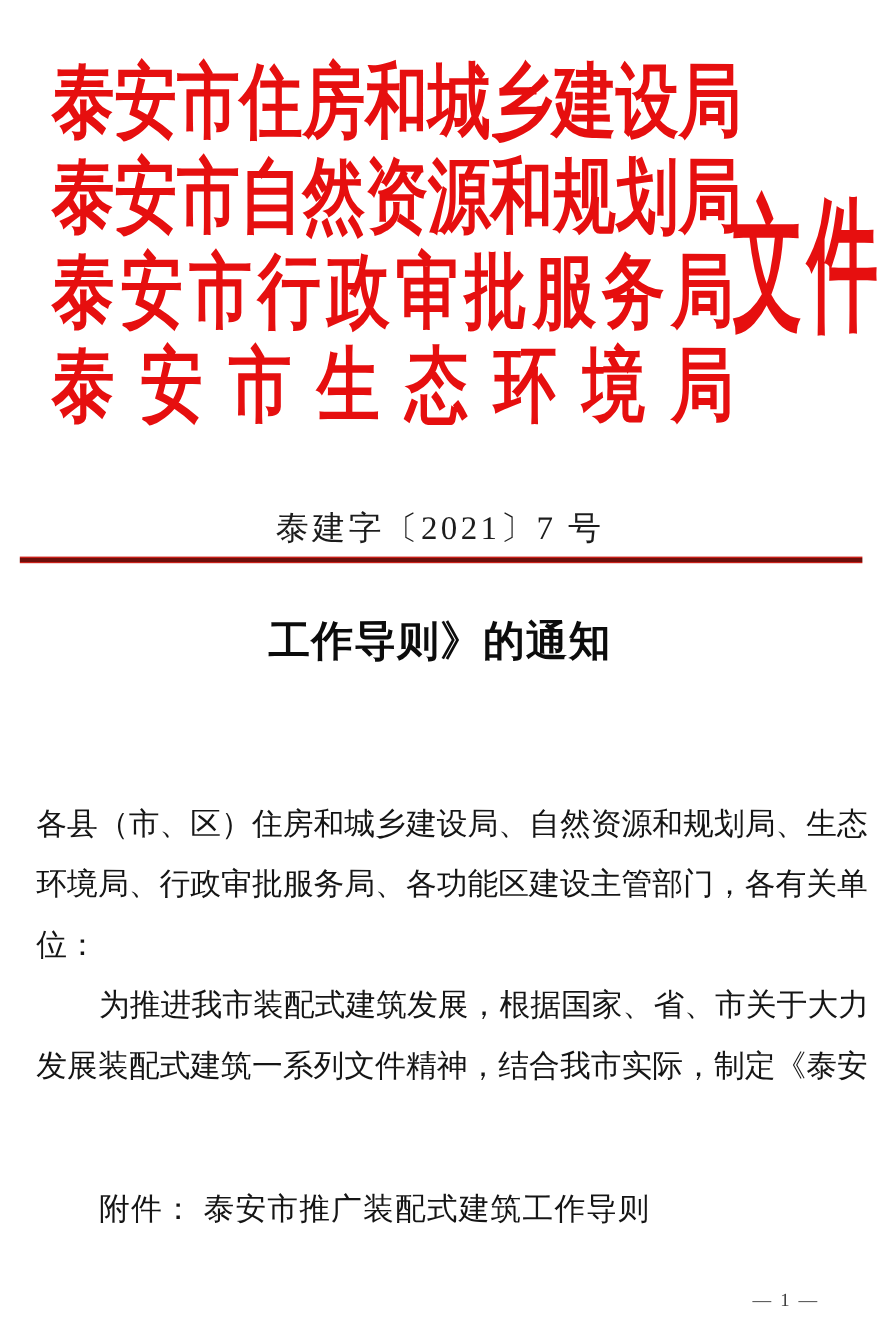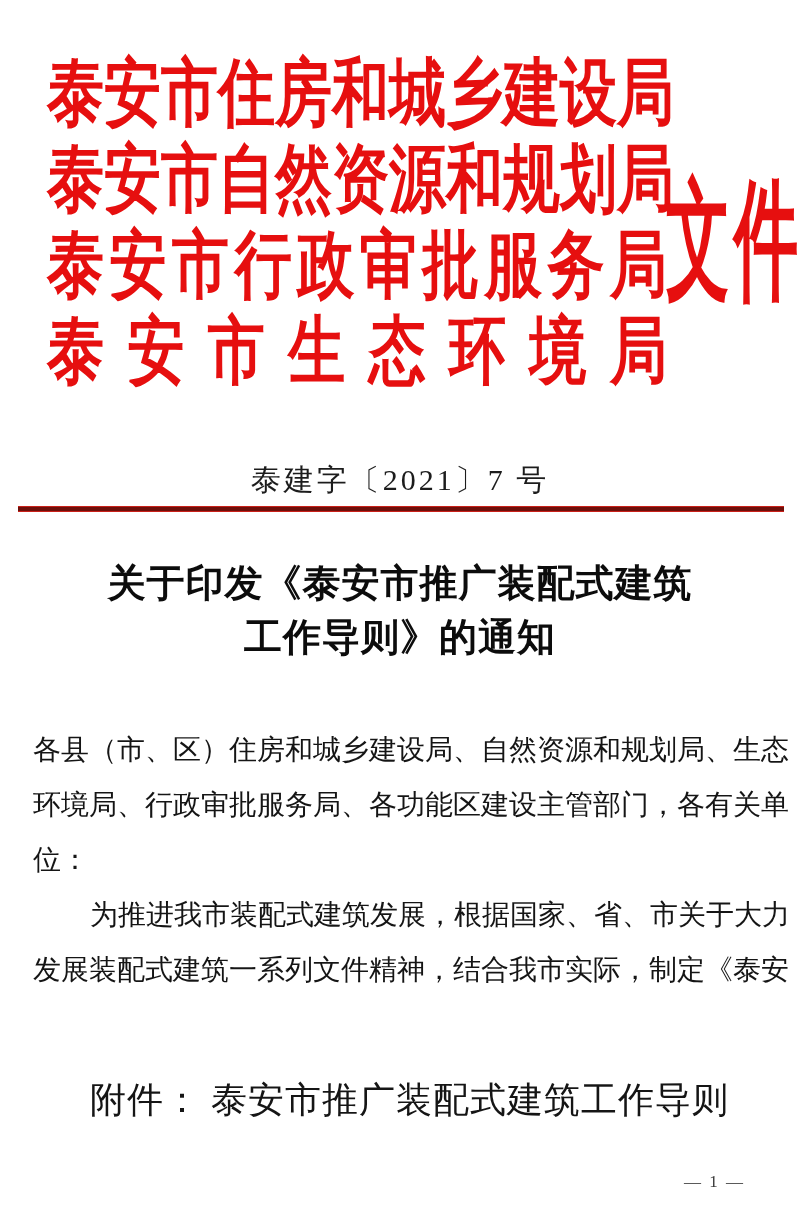--- a/index.html
+++ b/index.html
@@ -60,21 +60,21 @@
   .body-block{
     position:absolute;top:722px;left:33px;width:734px;
     font-size:28px;color:var(--ink);
   }
   .bline{height:55px;line-height:55px;white-space:nowrap;}
   .jline{display:flex;justify-content:space-between;align-items:center;}
   .jline span{display:inline-block;}
   .indent{padding-left:57px;}
   .attachment{
     position:absolute;top:1082px;left:90px;
-    font-size:36px;line-height:36px;color:var(--ink);
+    font-size:28px;line-height:36px;color:var(--ink);
     white-space:nowrap;letter-spacing:1px;
   }
   
   .page-number{
     position:absolute;top:1172px;right:55px;
     font-size:17px;color:#3c3c3c;letter-spacing:2px;
     font-family:"Liberation Serif","DejaVu Serif",serif;
   }
 </style>
 </head>
@@ -136,21 +136,20 @@
   <div class="doc-mark">
       <span>文</span>
       <span>件</span>
     </div>
 
   <div class="doc-number">泰建字〔2021〕7 号</div>
 
   <div class="divider"></div>
 
   <div class="title-block">
-    <div>关于印发《泰安市推广装配式建筑</div>
     <div>工作导则》的通知</div>
   </div>
 
   <div class="body-block">
     <div class="bline jline">
         <span>各</span>
         <span>县</span>
         <span>（</span>
         <span>市</span>
         <span>、</span>

